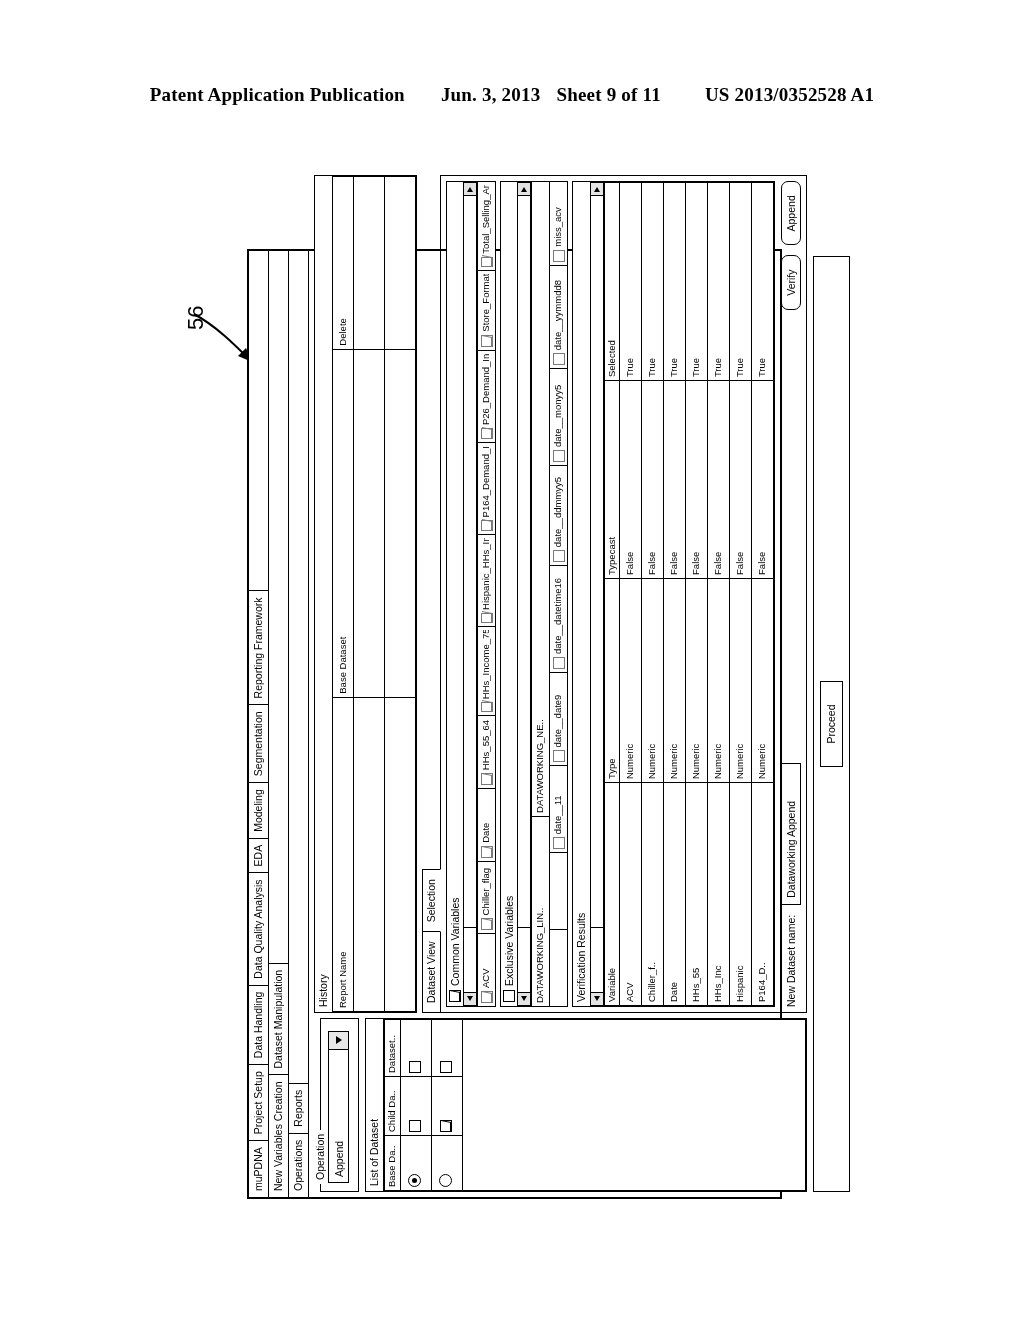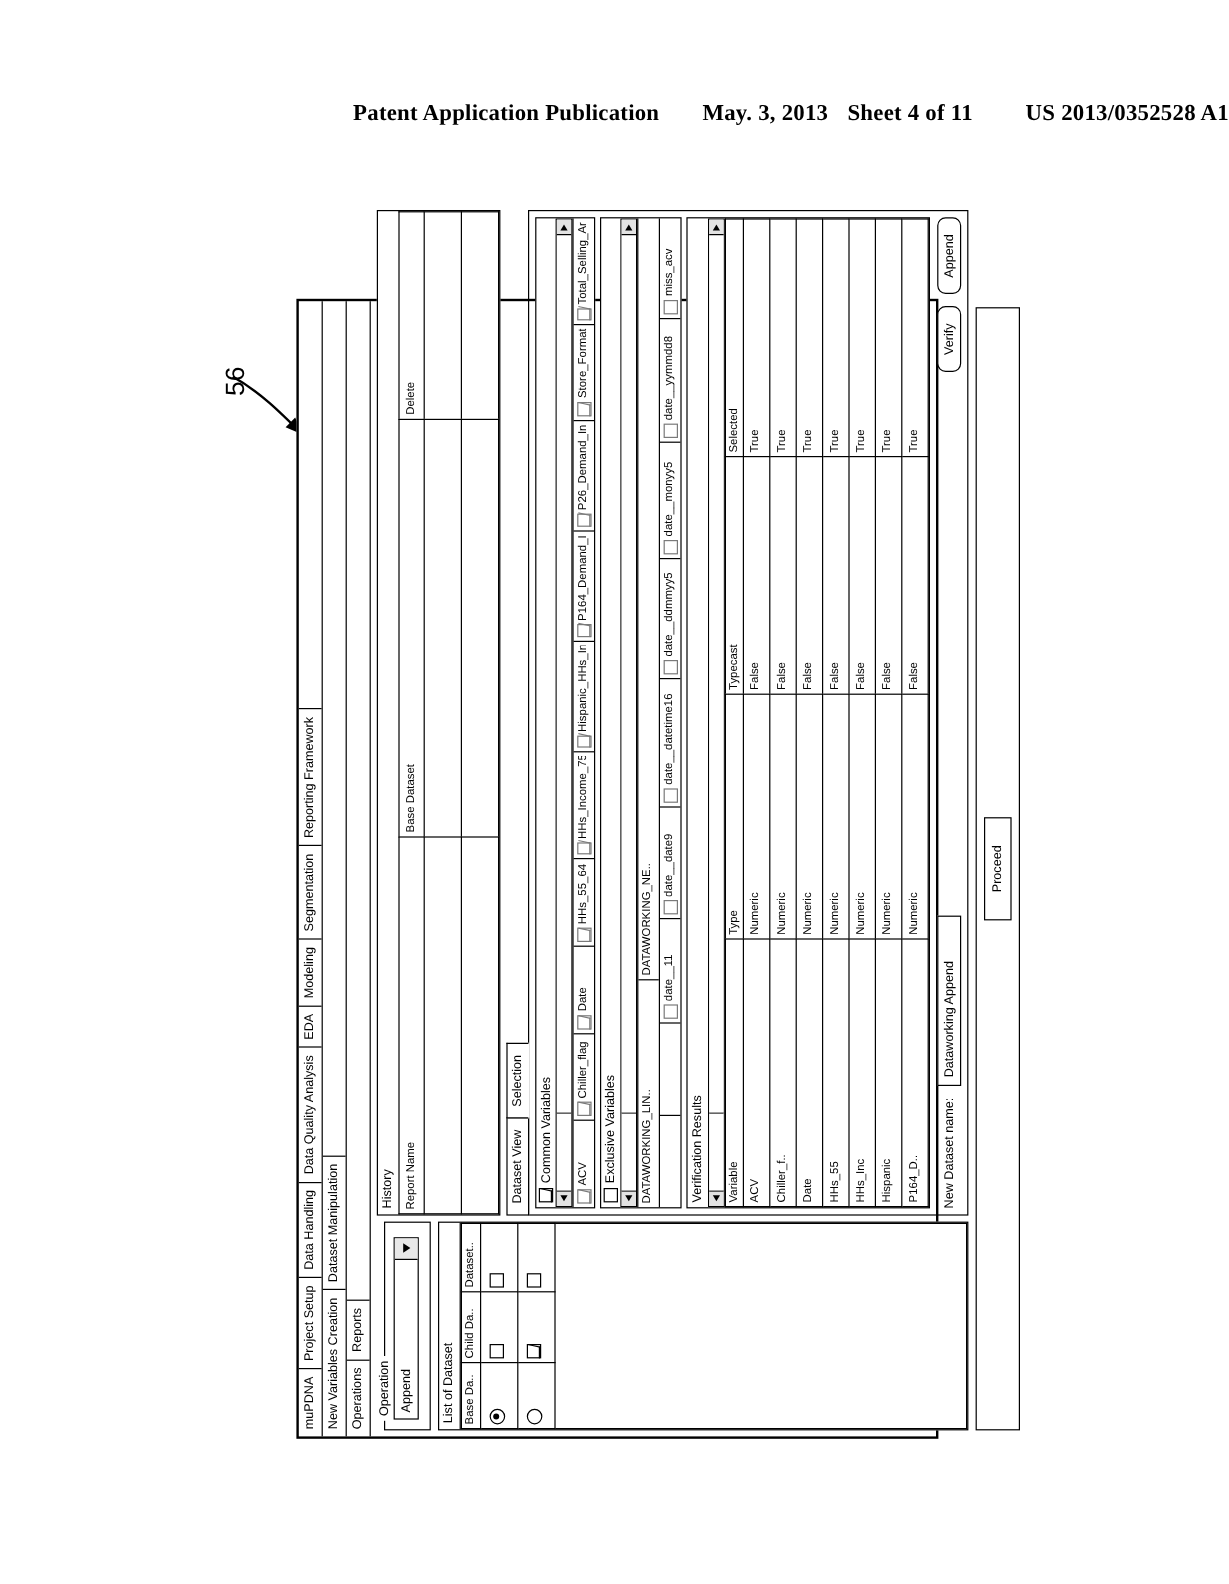--- a/index.html
+++ b/index.html
@@ -7,21 +7,21 @@
     width:1024px;height:1320px;background:#ffffff;
     font-family:"Liberation Sans", sans-serif;
     color:#000;position:relative;overflow:hidden;
   }
 
   
   .pub-header{
     position:absolute;left:0;top:84px;width:1024px;
     font-family:"Liberation Serif", serif;
     font-weight:bold;font-size:19px;
-    display:flex;justify-content:flex-end;align-items:baseline;
+    display:flex;justify-content:center;align-items:baseline;
     white-space:nowrap;letter-spacing:.2px;
   }
   .pub-header .seg{display:inline-block;}
   .gap-a{width:36px;}
   .gap-b{width:16px;}
   .gap-c{width:44px;}
 
   
   .fig-label{
     position:absolute;left:735px;top:640px;
@@ -198,23 +198,23 @@
     border:1px solid #000;background:#fff;padding:4px 22px;font-size:10.5px;
   }
   .spacer{flex:1;}
 </style>
 </head>
 <body>
 
 <div class="pub-header">
   <span class="seg">Patent Application Publication</span>
   <span class="gap-a"></span>
-  <span class="seg">May. 3, 2013</span>
+  <span class="seg">Jun. 3, 2013</span>
   <span class="gap-b"></span>
-  <span class="seg">Sheet 4 of 11</span>
+  <span class="seg">Sheet 9 of 11</span>
   <span class="gap-c"></span>
   <span class="seg">US 2013/0352528 A1</span>
 </div>
 
 <div class="fig-label">FIG. 5</div>
 
 <div class="ref-num">56</div>
 <svg class="leader" viewBox="0 0 90 90">
   <path d="M4 14 C 26 26, 44 44, 62 62" stroke="#000" stroke-width="2" fill="none"></path>
   <path d="M62 62 L 48 56 L 56 48 Z" fill="#000"></path>

